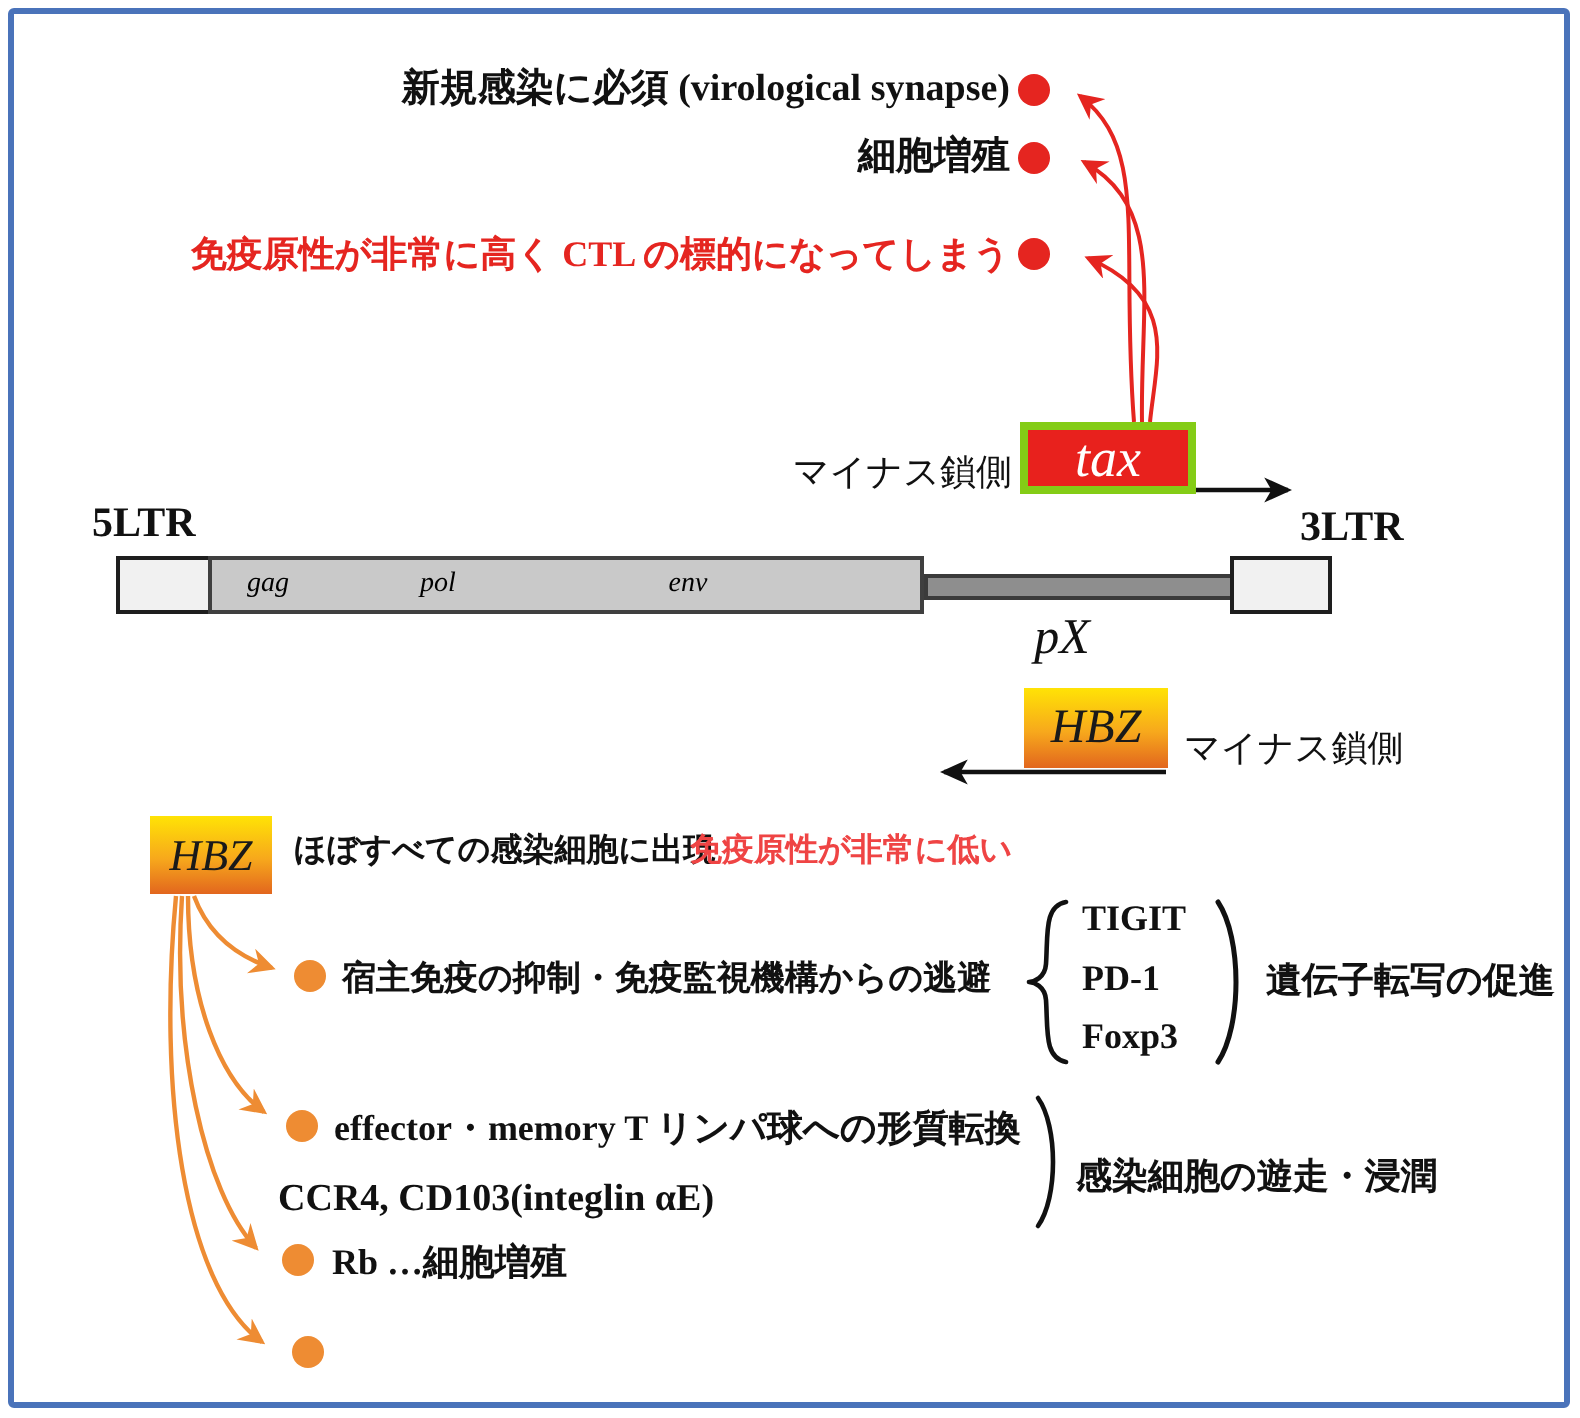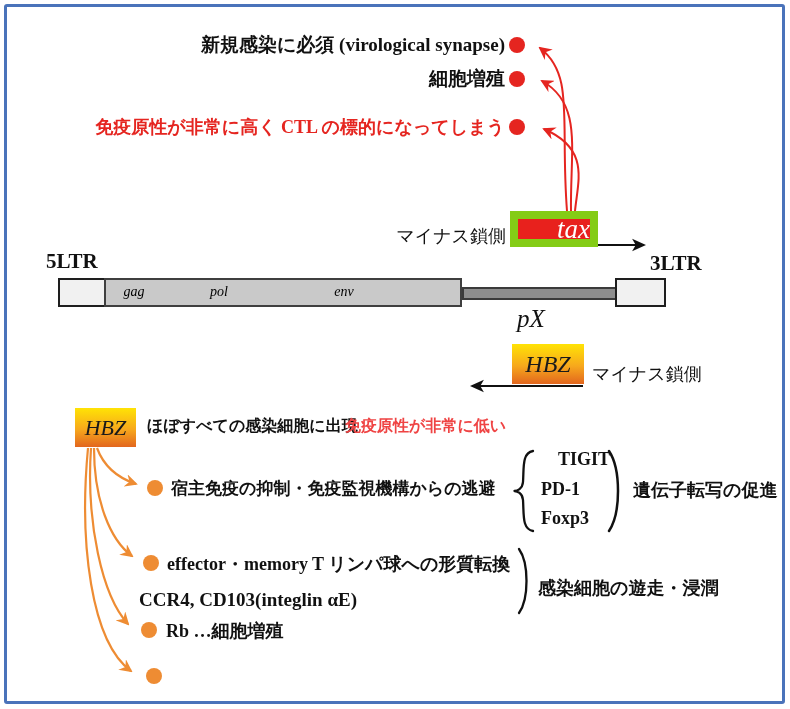--- a/index.html
+++ b/index.html
@@ -19,22 +19,22 @@
   .tc { transform:translate(-50%,-50%); }
   .sans { font-family:"Liberation Sans","DejaVu Sans",sans-serif; font-weight:500; }
   .it { font-style:italic; }
   .red { color:#e52520; }
   .blue { color:#ef4444; }
   .dot { position:absolute; border-radius:50%; z-index:2; }
   .reddot { width:16px; height:16px; background:#e52520; }
   .orangedot { width:16px; height:16px; background:#ee8c33; }
   .taxbox {
     position:absolute; left:510px; top:211px; width:88px; height:36px;
-    background:#e8211d; border:8px solid #84cc16; box-sizing:border-box;
-    display:flex; align-items:center; justify-content:flex-end; z-index:2;
+    background:#e8211d; border:4px solid #84cc16; box-sizing:border-box;
+    display:flex; align-items:center; justify-content:center; z-index:2;
   }
   .taxbox span { font-style:italic; font-size:27px; color:#fff; font-weight:500; }
   .hbzbox {
     position:absolute; box-sizing:border-box; z-index:2;
     background:linear-gradient(180deg,#ffe305 0%,#f7a81c 55%,#e2661e 100%);
     display:flex; align-items:center; justify-content:center;
   }
   .hbzbox span { font-style:italic; color:#1a1a1a; font-weight:500; }
   .barpart { position:absolute; box-sizing:border-box; z-index:2; }
   .ltr  { background:#f1f1f1; border:2px solid #1e1e1e; }
@@ -113,21 +113,21 @@
   <div class="t sans" style="left:592px; top:374px; font-size:18px;">マイナス鎖側</div>
 
   <div class="hbzbox" style="left:75px; top:408px; width:61px; height:39px;">
     <span style="font-size:22px;">HBZ</span>
   </div>
   <div class="t sans" style="left:147px; top:426px; font-size:16px; font-weight:600;">ほぼすべての感染細胞に出現</div>
   <div class="t sans blue" style="left:345px; top:426px; font-size:16px; font-weight:600;">免疫原性が非常に低い</div>
 
   <div class="dot orangedot" style="left:147px; top:480px;"></div>
   <div class="t" style="left:171px; top:489px; font-size:17px;">宿主免疫の抑制・免疫監視機構からの逃避</div>
-  <div class="t" style="left:558px; top:459px; font-size:18px;text-align:right;">TIGIT</div>
+  <div class="t" style="left:541px; top:459px; font-size:18px;text-align:right;">TIGIT</div>
   <div class="t" style="left:541px; top:489px; font-size:18px;">PD-1</div>
   <div class="t" style="left:541px; top:518px; font-size:18px;">Foxp3</div>
   <div class="t" style="left:633px; top:490px; font-size:18px;">遺伝子転写の促進</div>
 
   <div class="dot orangedot" style="left:143px; top:555px;"></div>
   <div class="t" style="left:167px; top:564px; font-size:18px;">effector・memory T リンパ球への形質転換</div>
   <div class="t" style="left:139px; top:600px; font-size:19px;">CCR4, CD103(integlin αE)</div>
   <div class="t" style="left:538px; top:588px; font-size:18px;">感染細胞の遊走・浸潤</div>
 
   <div class="dot orangedot" style="left:141px; top:622px;"></div>

